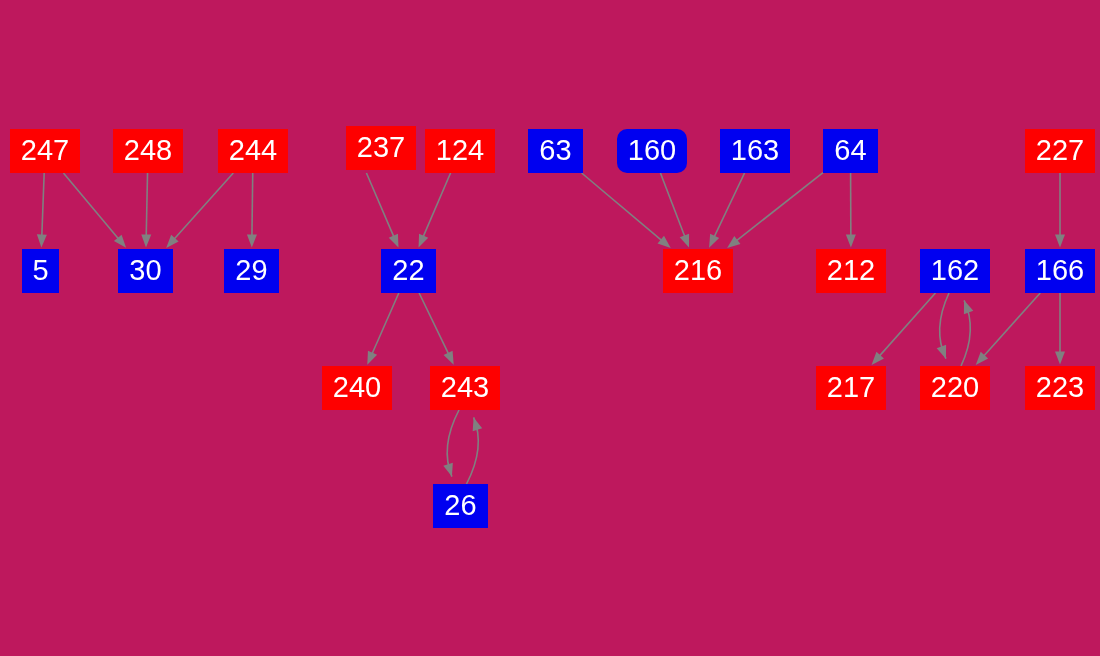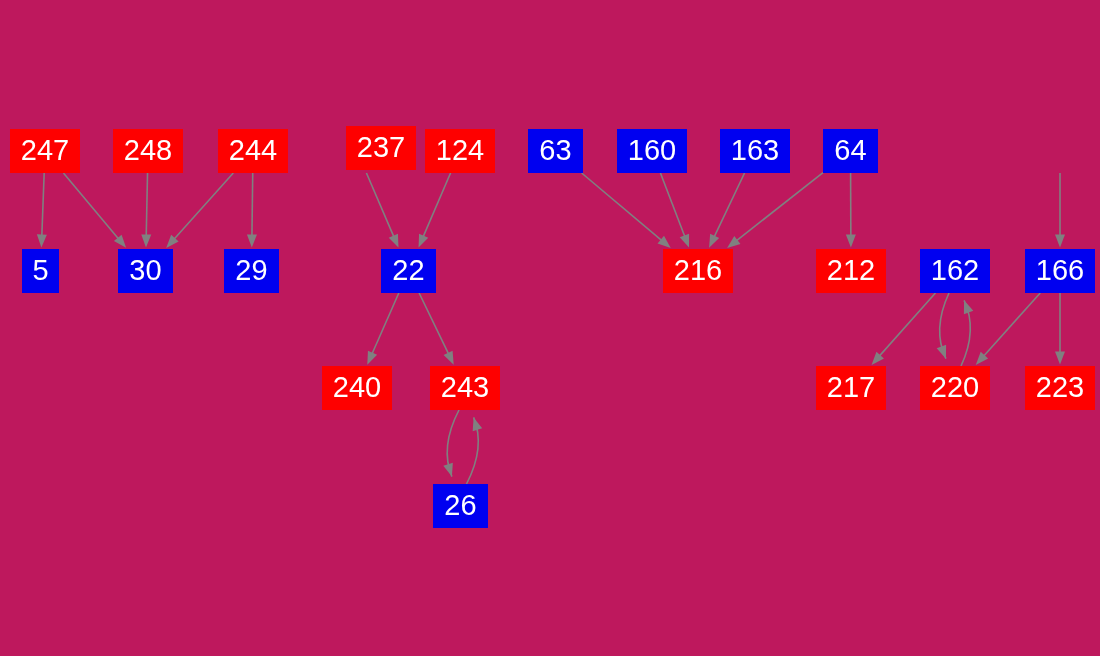--- a/index.html
+++ b/index.html
@@ -157,28 +157,31 @@
       </div>
       <div class="node node-red" style="left: 322px; top: 126px; width: 70px; height: 44px; margin-left: 24px;">
         <span class="node-label">237</span>
       </div>
       <div class="node node-red" style="left: 425px; top: 129px; width: 70px; height: 44px;">
         <span class="node-label">124</span>
       </div>
       <div class="node node-blue" style="left: 528px; top: 129px; width: 55px; height: 44px;">
         <span class="node-label">63</span>
       </div>
-      <div class="node node-blue" style="left: 617px; top: 129px; width: 70px; height: 44px;">
+      <div class="node node-blue" style="left: 617px; top: 129px; width: 70px; height: 44px; border-radius: 10px;">
         <span class="node-label">160</span>
       </div>
       <div class="node node-blue" style="left: 720px; top: 129px; width: 70px; height: 44px;">
         <span class="node-label">163</span>
       </div>
       <div class="node node-blue" style="left: 823px; top: 129px; width: 55px; height: 44px;">
         <span class="node-label">64</span>
+      </div>
+      <div class="node node-red" style="left: 1025px; top: 129px; width: 70px; height: 44px;">
+        <span class="node-label">227</span>
       </div>
       <div class="node node-blue" style="left: 22px; top: 249px; width: 37px; height: 44px;">
         <span class="node-label">5</span>
       </div>
       <div class="node node-blue" style="left: 118px; top: 249px; width: 55px; height: 44px;">
         <span class="node-label">30</span>
       </div>
       <div class="node node-blue" style="left: 224px; top: 249px; width: 55px; height: 44px; text-align: center;">
         <span class="node-label">29</span>
       </div>

